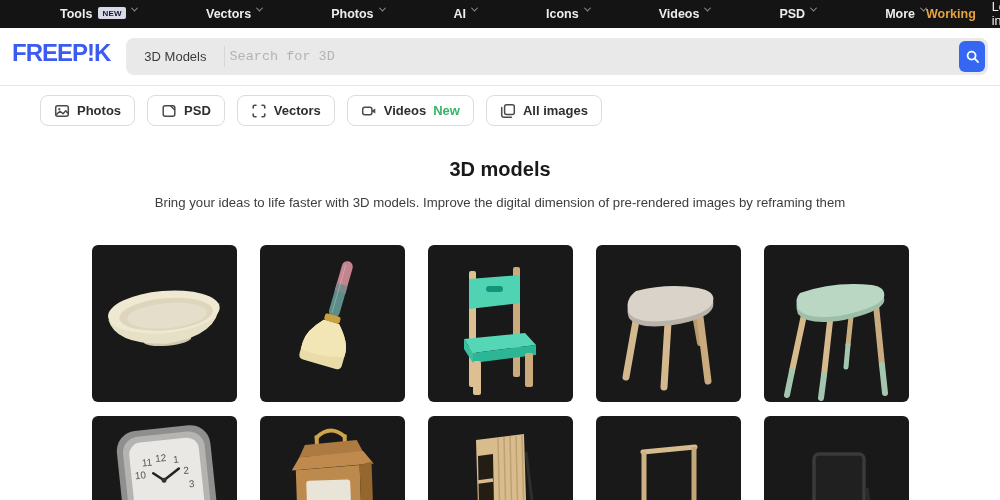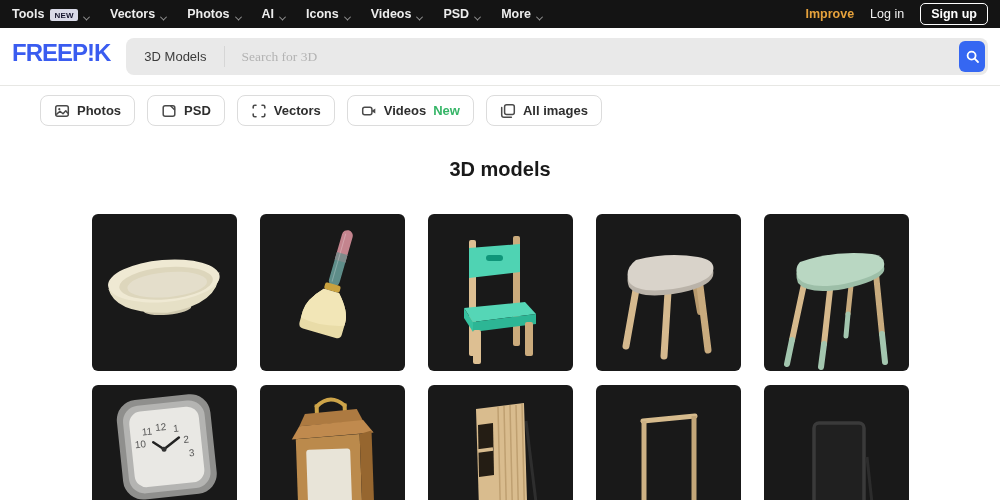--- a/index.html
+++ b/index.html
@@ -3,44 +3,44 @@
 <meta charset="utf-8">
 <style>
   * { margin:0; padding:0; box-sizing:border-box; }
   html,body { width:1000px; height:500px; overflow:hidden; background:#fff;
     font-family:"Liberation Sans","DejaVu Sans",sans-serif; }
 
   
   .topnav { height:28px; background:#141414; display:flex; align-items:center;
     padding:0 12px; }
   .nav-left { display:flex; align-items:center; gap:21px; }
-  .nav-item { display:flex; align-items:flex-end; gap:6px; color:#ededed;
-    font-size:12.5px; font-weight:600; cursor:pointer; white-space:nowrap; }
+  .nav-item { display:flex; align-items:flex-start; gap:6px; color:#ededed;
+    font-size:12.5px; font-weight:600; cursor:pointer; white-space:nowrap;margin-left:48px; }
   .chev { width:5px; height:5px; border-right:1.5px solid #9a9a9a;
     border-bottom:1.5px solid #9a9a9a; transform:rotate(45deg) translate(-1px,-1px); }
   .badge-new { background:#d9dae8; color:#15152e; font-size:8px; font-weight:700;
     padding:1.5px 4px; border-radius:2px; letter-spacing:.3px; }
   .nav-right { margin-left:auto; display:flex; align-items:center; gap:16px; }
   .pricing { color:#e6a23c; font-size:12.5px; font-weight:700; cursor:pointer; }
   .login { color:#f2f2f2; font-size:12.5px; font-weight:400; cursor:pointer; }
   .signup-btn { color:#fff; font-size:12.5px; font-weight:700; border:1.5px solid #fff;
     border-radius:5px; padding:3px 10px; background:transparent; cursor:pointer;text-align:center; }
 
   
   .header { height:58px; background:#fff; border-bottom:1px solid #e7e7e4;
     display:flex; align-items:center; padding:0 12px 0 10px; }
   .logo { color:#3a5cf0; font-size:24px; font-weight:800; letter-spacing:-1px;
     margin:0 16px 8px 2px; cursor:pointer; }
   .searchbar { flex:1; height:37px; background:#e9e9e9; border-radius:8px;
     display:flex; align-items:center; }
   .search-cat { font-size:13px; color:#3c3c3c; padding:0 18px; cursor:pointer; }
   .search-div { width:1px; height:21px; background:#d6d6d6; }
   .search-input { flex:1; height:100%; background:transparent; border:none; outline:none;
-    font-size:13.5px; color:#333; padding-left:16px;
-    font-family:Liberation Serif, serif; }
+    font-size:13.5px; color:#333; padding-left:4px;
+    font-family:Liberation Mono, monospace; }
   .search-input::placeholder { color:#b3b3b3; }
   .search-btn { width:26px; height:31px; background:#3567f2; border:none; border-radius:6px;
     margin-right:3px; display:flex; align-items:center; justify-content:center; cursor:pointer; }
 
   
   .filters { display:flex; gap:12px; padding:9px 0 0 40px; }
   .chip { height:31px; display:inline-flex; align-items:center; gap:7px; padding:0 13px;
     background:#fff; border:1px solid #dcdcdc; border-radius:8px; font-size:13px;
     font-weight:700; color:#2e2e2e; cursor:pointer; }
   .chip svg { flex:0 0 auto; }
@@ -93,21 +93,21 @@
     <div class="nav-item">
       <span>PSD</span>
       <span class="chev"></span>
     </div>
     <div class="nav-item">
       <span>More</span>
       <span class="chev"></span>
     </div>
   </div>
   <div class="nav-right">
-    <span class="pricing">Improve</span>
+    <span class="pricing">Working</span>
     <span class="login">Log in</span>
     <button class="signup-btn">Sign up</button>
   </div>
 </nav>
 
 <header class="header">
   <div class="logo">FREEP!K</div>
   <div class="searchbar">
     <span class="search-cat">3D Models</span>
     <span class="search-div"></span>
@@ -170,20 +170,21 @@
         <rect x="4.6" y="1.7" width="9.7" height="9.7" rx="2"></rect>
         <path d="M11.4 14.3 H4 Q1.7 14.3 1.7 12 V4.6" stroke-linecap="round"></path>
       </svg>
     </span>
     <span>All images</span>
   </button>
 </div>
 
 <h1 class="main-title">3D models</h1>
 <p class="main-desc">
+  <span>Bring your ideas to life faster with 3D models. Improve the digital dimension of pre-rendered images by reframing them</span>
 </p>
 
 <div class="grid">
 
   <div class="card" title="Cream ceramic bowl 3D model">
     <svg viewBox="0 0 145 157">
       <g transform="rotate(-5 72 80)">
         <ellipse cx="74" cy="95" rx="24" ry="6" fill="#cfc8ae"></ellipse>
         <path d="M17 70 Q22 96 74 99 Q126 95 129 63 Q100 85 73 86 Q42 84 17 70 Z" fill="#e6e0c6"></path>
         <ellipse cx="73" cy="67" rx="56" ry="21" fill="#efe9d3"></ellipse>

